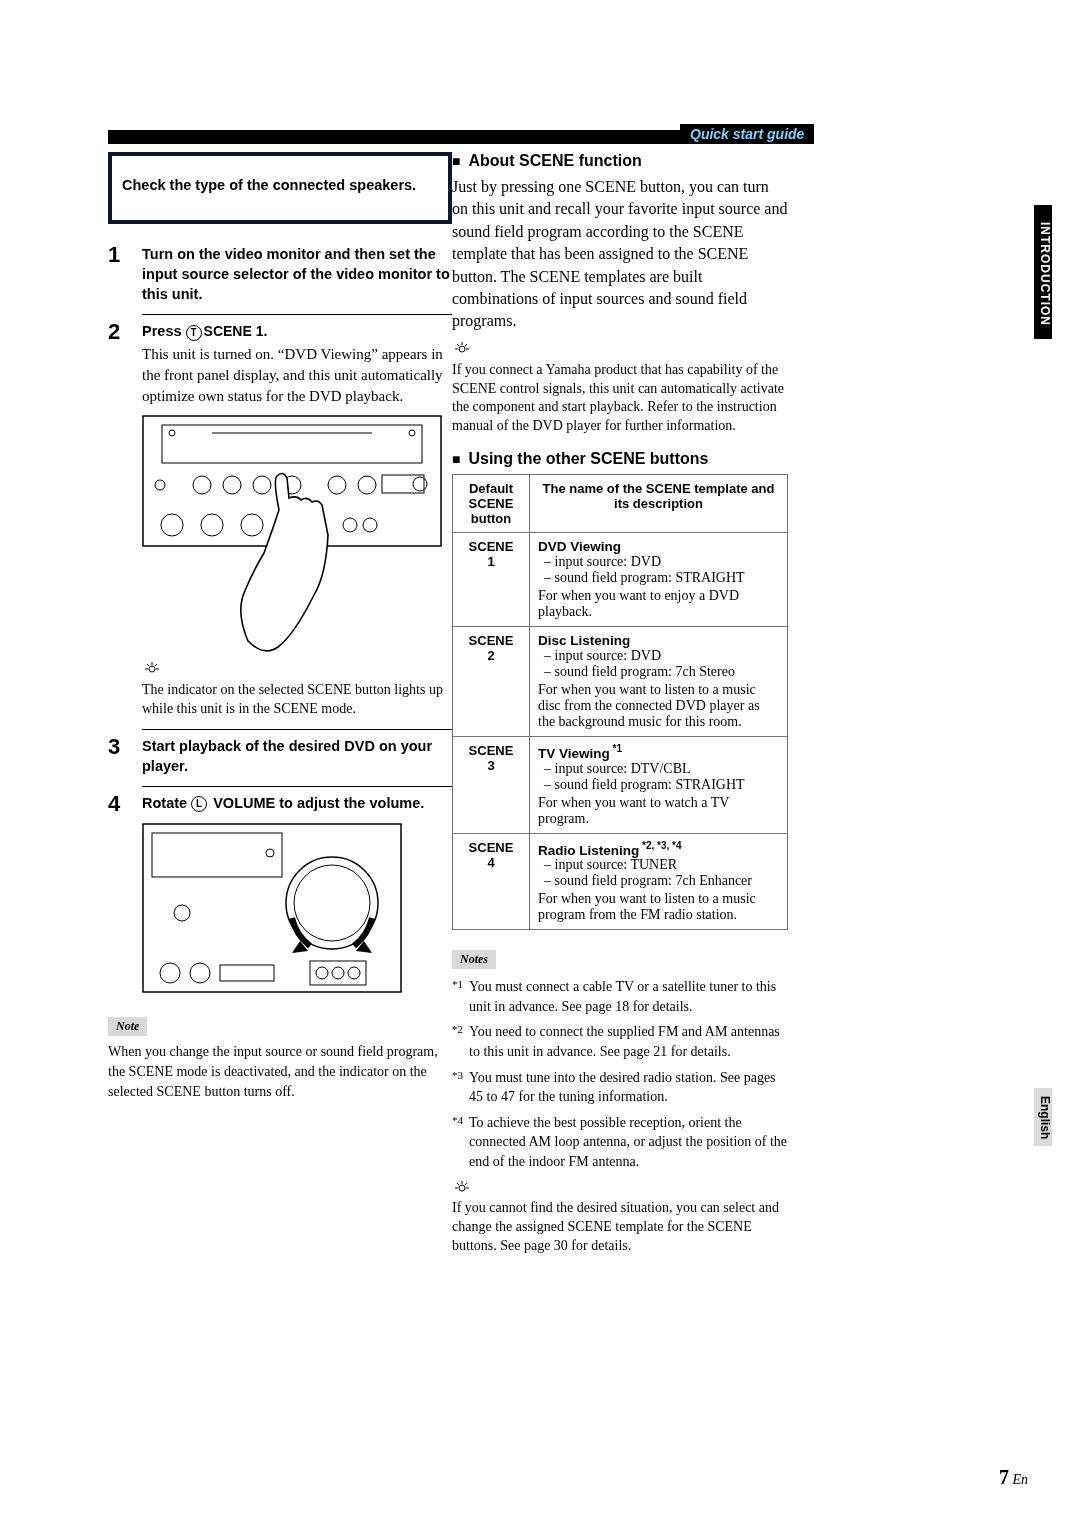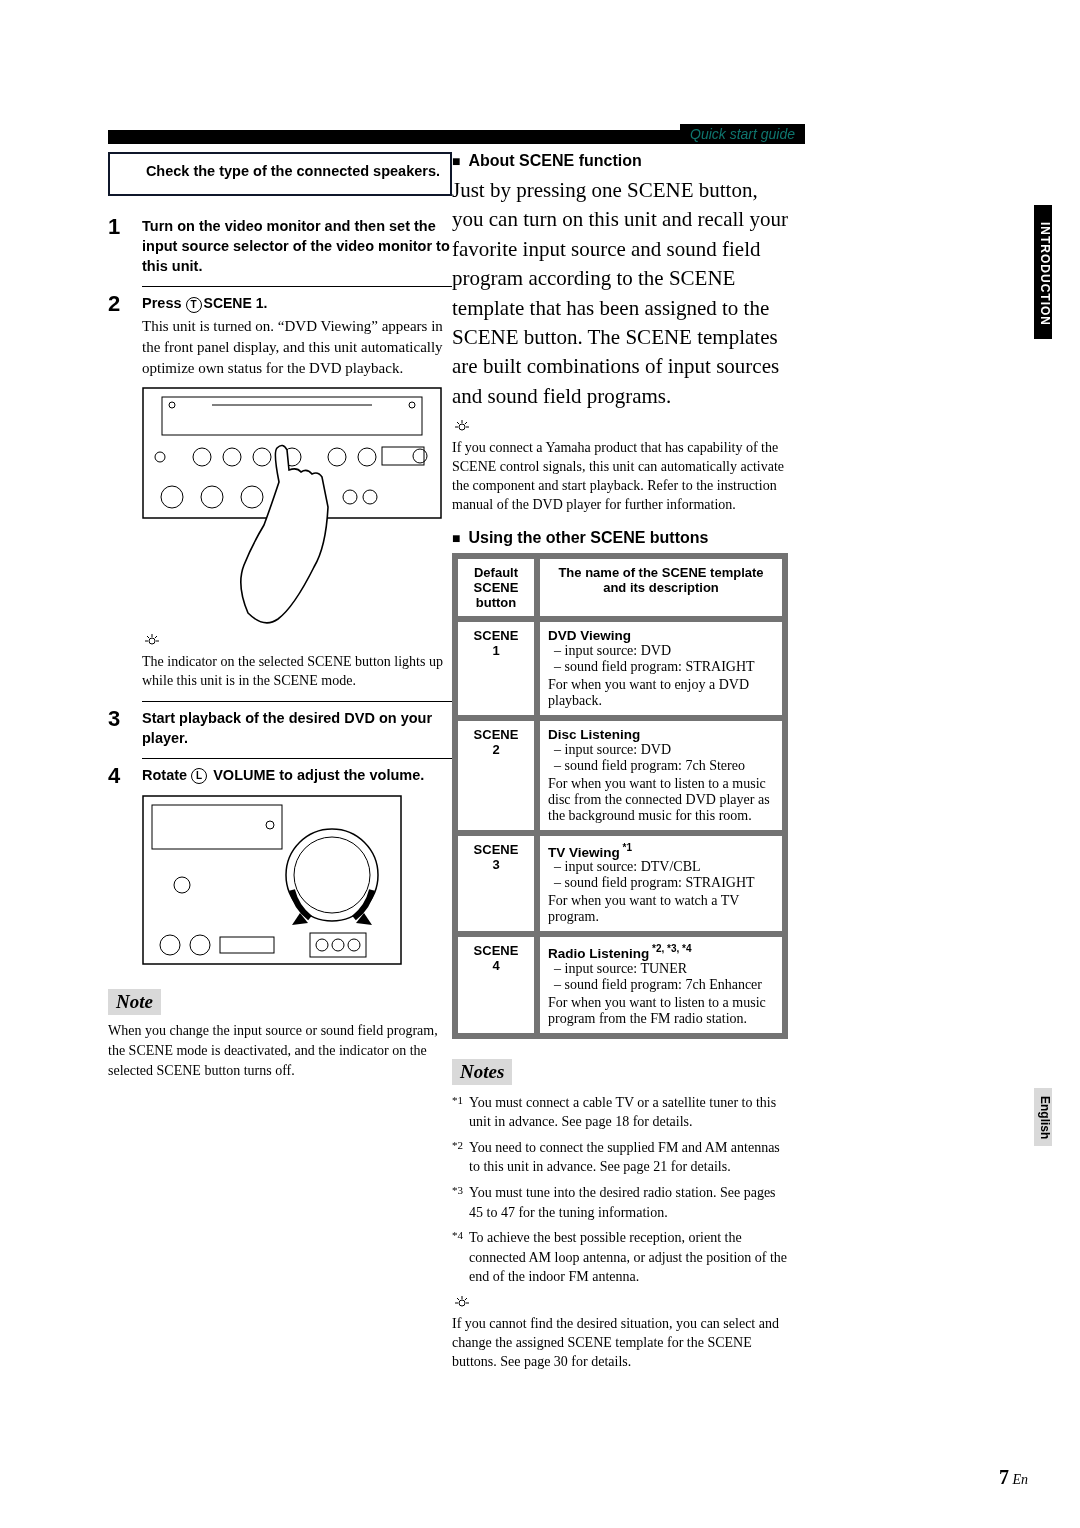--- a/index.html
+++ b/index.html
@@ -1,64 +1,64 @@
 <!DOCTYPE html>
 <html><head>
 <meta charset="utf-8">
 <style>
   @page { size: 1080px 1528px; margin: 0; }
   html, body { margin: 0; padding: 0; width: 1080px; height: 1528px; background: #fff; font-family: "Times New Roman", Times, serif; color: #000; }
   .page { position: relative; width: 1080px; height: 1528px; }
 
   
   .topbar { position: absolute; left: 108px; top: 130px; width: 690px; height: 14px; background: #000; }
-  .guide-label { position: absolute; top: 124px; left: 680px; background: #000; color: #0f766e; font-family: Arial, Helvetica, sans-serif; font-style: italic; font-weight: normal; font-size: 14px; padding: 2px 10px; }
+  .guide-label { position: absolute; top: 124px; left: 680px; background: #000; color: #7dd3fc; font-family: Arial, Helvetica, sans-serif; font-style: italic; font-weight: bold; font-size: 14px; padding: 2px 10px; }
 
   
   .tab-intro { position: absolute; right: 28px; top: 205px; width: 18px; height: 130px; background: #000; color: #fff; font-family: Arial, Helvetica, sans-serif; font-weight: bold; font-size: 12px; writing-mode: vertical-rl; text-orientation: mixed; letter-spacing: 1px; text-align: center; padding-top: 4px; }
   .tab-english { position: absolute; right: 28px; top: 1088px; width: 18px; height: 56px; background: #d9d9d9; color: #000; font-family: Arial, Helvetica, sans-serif; font-weight: bold; font-size: 12px; writing-mode: vertical-rl; text-orientation: mixed; text-align: center; padding-top: 2px; }
 
   .page-num { position: absolute; right: 52px; bottom: 39px; font-family: Liberation Serif, serif; font-style: italic; font-size: 14px; }
   .page-num .n { font-weight: bold; font-size: 20px; font-style: normal; }
 
   
   .col-l { position: absolute; left: 108px; top: 152px; width: 344px; }
   .col-r { position: absolute; left: 452px; top: 152px; width: 336px; }
 
   .stephead { background: #000; color: #fff; font-family: "Times New Roman", Times, serif; font-style: italic; font-weight: bold; font-size: 24px; padding: 8px 12px; margin-bottom: 20px; }
 
-  .boxcheck { border: 2px solid #0f172a; padding: 8px 10px; font-size: 15px; line-height: 1.35; margin-bottom: 20px; text-align: right; }
+  .boxcheck { border: 4px solid #0f172a; padding: 20px 10px; font-size: 15px; line-height: 1.35; margin-bottom: 20px; }
   .boxcheck .bt { font-family: Arial, Helvetica, sans-serif; font-weight: bold; font-size: 14.5px; display: block; margin-bottom: 4px; }
 
   .steplist { }
   .step { display: flex; gap: 12px; margin-bottom: 8px; }
   .step .num { font-family: Arial, Helvetica, sans-serif; font-weight: bold; font-size: 22px; width: 22px; flex: none; line-height: 1; }
   .step .txt { flex: 1; font-size: 15px; line-height: 1.4; }
   .step .txt .h { font-family: Arial, Helvetica, sans-serif; font-weight: bold; font-size: 14.5px; display: block; }
   .step .txt .body { display: block; margin-top: 2px; }
   .step-rule { border-top: 1px solid #000; height: 0; margin: 10px 0 6px 34px; }
 
   .tipicon { width: 20px; height: 14px; display: inline-block; }
   .tipblock { font-size: 14px; line-height: 1.35; margin: 6px 0 6px 34px; }
   .tipblock-nopad { font-size: 14px; line-height: 1.35; margin: 6px 0 6px 0; }
 
-  .notelabel { display:inline-block; background: #d9d9d9; font-family: "Times New Roman", Times, serif; font-style: italic; font-weight: bold; font-size: 19px; padding: 2px 8px; margin-top: 10px; }
+  .notelabel { display:inline-block; background: #d9d9d9; font-family: "Times New Roman", Times, serif; font-style: italic; font-weight: bold; font-size: 12px; padding: 2px 8px; margin-top: 10px; }
   .notetxt { font-size: 14px; line-height: 1.4; margin-top: 6px; }
 
   .illu { margin: 8px 0 4px 34px; }
   .illu svg { display: block; }
 
   
   .rsec { font-family: Arial, Helvetica, sans-serif; font-weight: bold; font-size: 16px; margin-bottom: 6px; }
   .rsec .sq { font-size: 14px; margin-right: 8px; }
-  .rpara { font-size: 21px; line-height: 1.4; margin-bottom: 8px; }
+  .rpara { font-size: 16px; line-height: 1.4; margin-bottom: 8px; }
 
   
   table.scene { border-collapse: collapse; width: 100%; font-size: 14px; }
-  table.scene th, table.scene td { border: 6px solid #737373; padding: 6px 8px; vertical-align: top; }
+  table.scene th, table.scene td { border: 1px solid #737373; padding: 6px 8px; vertical-align: top; }
   table.scene thead th { font-family: Arial, Helvetica, sans-serif; font-weight: bold; text-align: center; font-size: 13px; }
   table.scene tbody th { font-family: Arial, Helvetica, sans-serif; font-weight: bold; text-align: center; font-size: 13px; width: 60px; }
   table.scene .tname { font-family: Arial, Helvetica, sans-serif; font-weight: bold; font-size: 13.5px; display: block; }
   table.scene .tline { display: block; padding-left: 6px; }
   table.scene .tfor { display: block; margin-top: 2px; }
   .sup { font-size: 10px; vertical-align: super; }
 
   .notes-list { font-size: 14px; line-height: 1.4; }
   .notes-list .row { display: flex; gap: 6px; margin-bottom: 6px; }
   .notes-list .mk { flex: none; font-size: 11px; }

